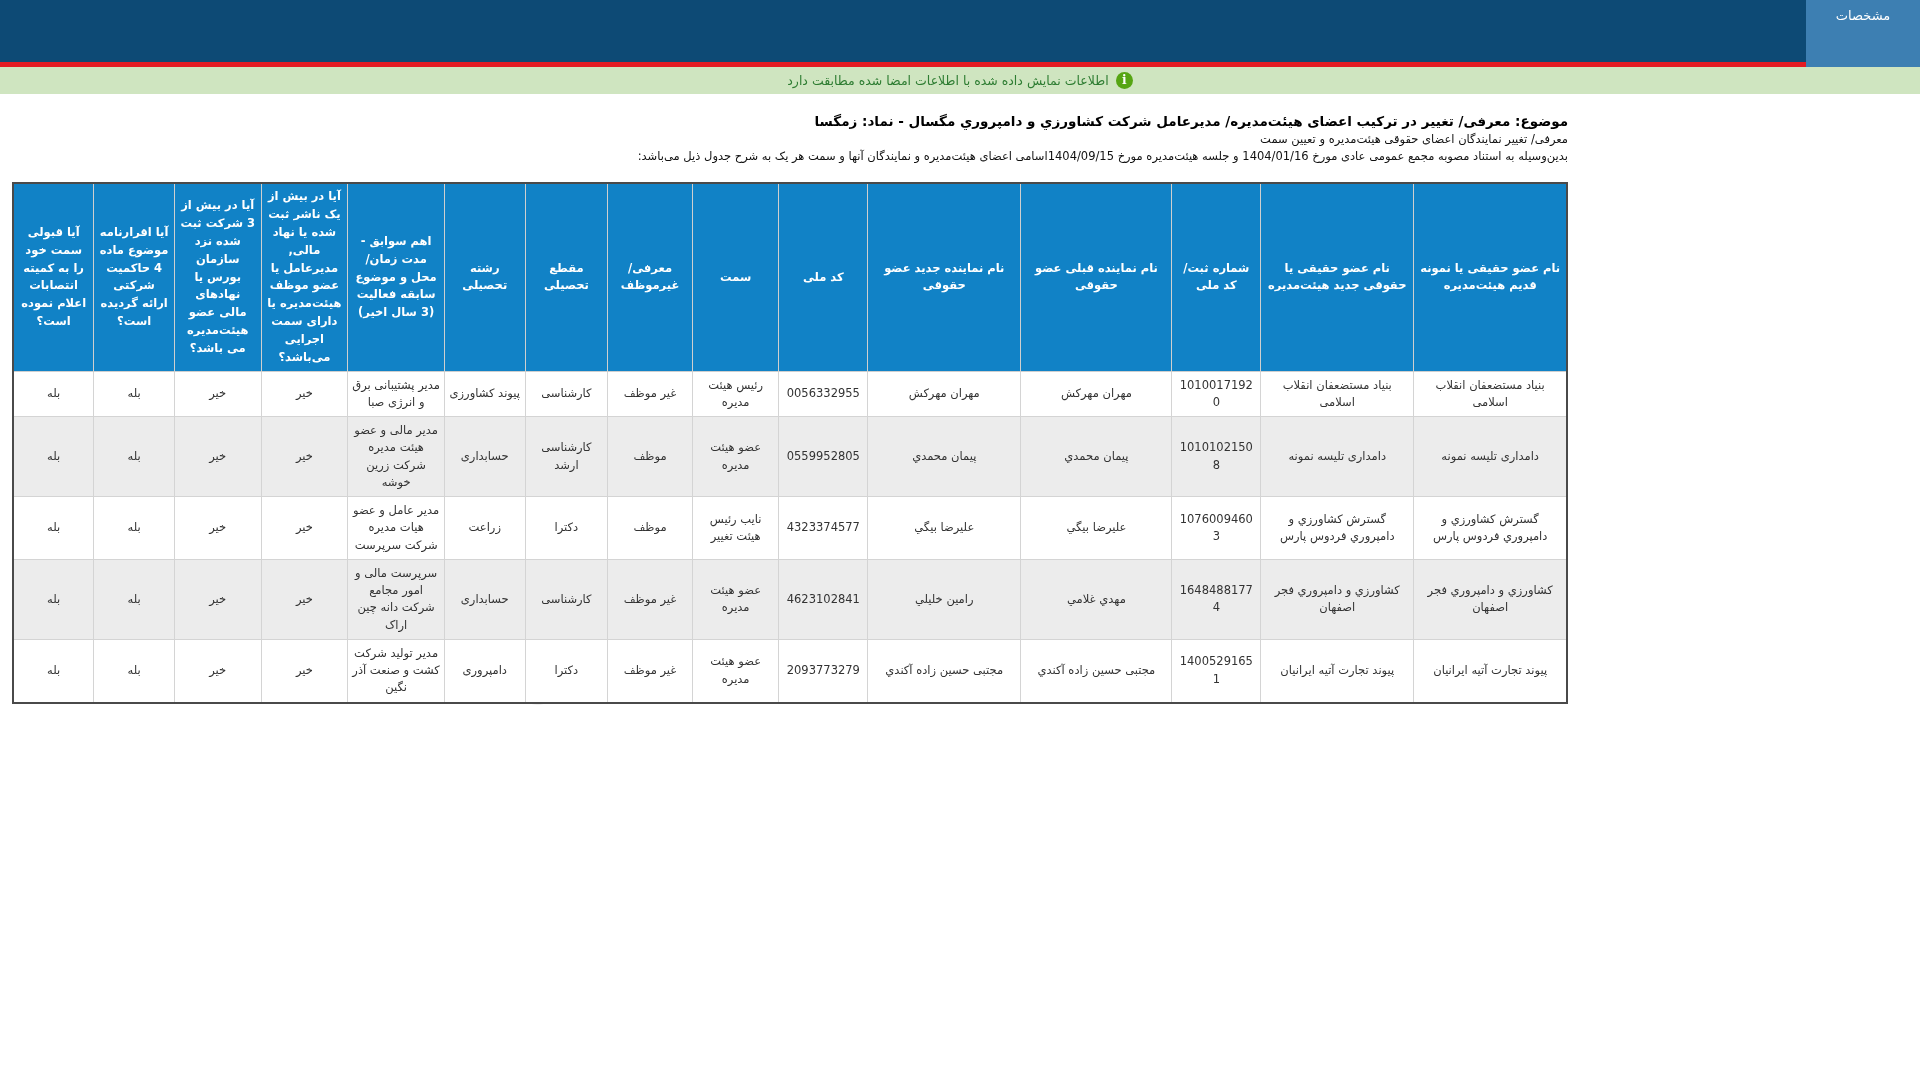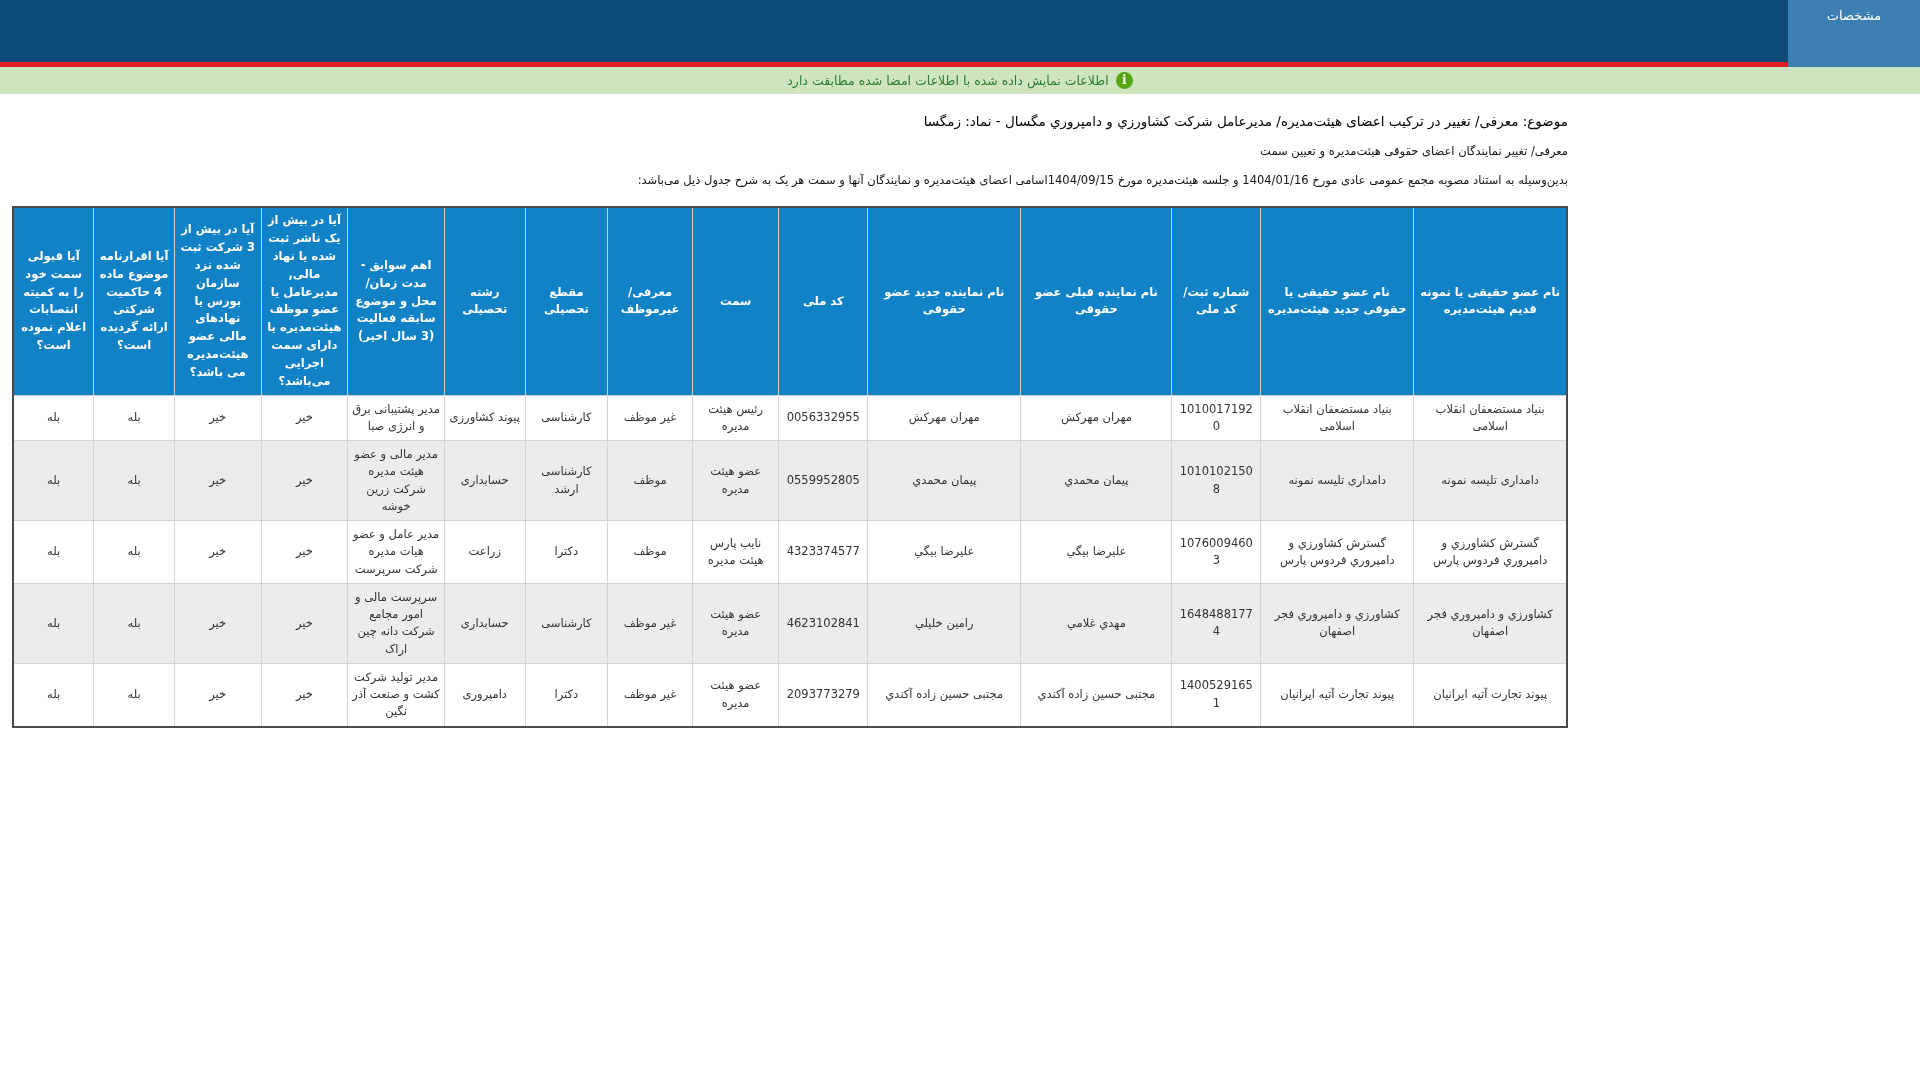--- a/index.html
+++ b/index.html
@@ -15,41 +15,41 @@
   *{box-sizing:border-box;}
   html,body{margin:0;padding:0;}
   body{
     width:1920px;height:1080px;overflow:hidden;background:#fff;
     font-family:"DejaVu Sans","Liberation Sans",sans-serif;
     position:relative;
   }
   
   .topbar{position:relative;height:62px;background:var(--navy);z-index:3;}
   .topbar-tab{
-    position:absolute;top:0;right:0;width:132px;height:67px;
+    position:absolute;top:0;right:0;width:114px;height:67px;
     background:var(--tab-blue);color:#fff;font-size:13px;
     text-align:center;padding-top:8px;cursor:pointer;z-index:4;
   }
   .redline{height:5px;background:var(--red);}
   
   .notice{
     height:27px;background:var(--notice-bg);
     display:flex;align-items:center;justify-content:center;gap:7px;
     color:var(--notice-text);font-size:12.5px;
   }
   .notice-icon{
     flex:0 0 auto;width:17px;height:17px;border-radius:50%;
     background:var(--icon-green);color:#fff;font-weight:bold;font-size:12px;
     line-height:17px;text-align:center;
     font-family:"DejaVu Serif","Liberation Serif",serif;
   }
   
   .content{margin:18px 352px 0 12px;position:relative;z-index:2;}
-  .subject{font-weight:normal;font-size:13.5px;color:#000;text-align:right;line-height:1.4;}
-  .intro-line{font-size:11.5px;color:#111;text-align:right;margin-top:12px;line-height:1.5;}
+  .subject{font-weight:bold;font-size:13.5px;color:#000;text-align:right;line-height:1.4;}
+  .intro-line{font-size:11.5px;color:#111;text-align:right;margin-top:0;line-height:1.5;}
   
   table.board{
     width:100%;border-collapse:collapse;table-layout:fixed;
     margin-top:17px;border:2px solid #4a4a4a;background:#fff;
   }
   table.board th{
     background:var(--th-blue);color:#fff;font-size:11.5px;font-weight:bold;
     height:100px;padding:4px 5px;border:1px solid #cfcfcf;
     text-align:center;vertical-align:middle;line-height:1.55;word-wrap:break-word;
   }
@@ -162,21 +162,21 @@
           <td>بله</td>
           <td>بله</td>
         </tr>
         <tr>
           <td>گسترش کشاورزي و دامپروري فردوس پارس</td>
           <td>گسترش کشاورزي و دامپروري فردوس پارس</td>
           <td>10760094603</td>
           <td>علیرضا بیگي</td>
           <td>علیرضا بیگي</td>
           <td>4323374577</td>
-          <td>نایب پارس هیئت مدیره</td>
+          <td>نایب رئیس هیئت تغییر</td>
           <td>موظف</td>
           <td>دکترا</td>
           <td>زراعت</td>
           <td>مدیر عامل و عضو هیات مدیره شرکت سرپرست</td>
           <td>خیر</td>
           <td>خیر</td>
           <td>بله</td>
           <td>بله</td>
         </tr>
         <tr>

